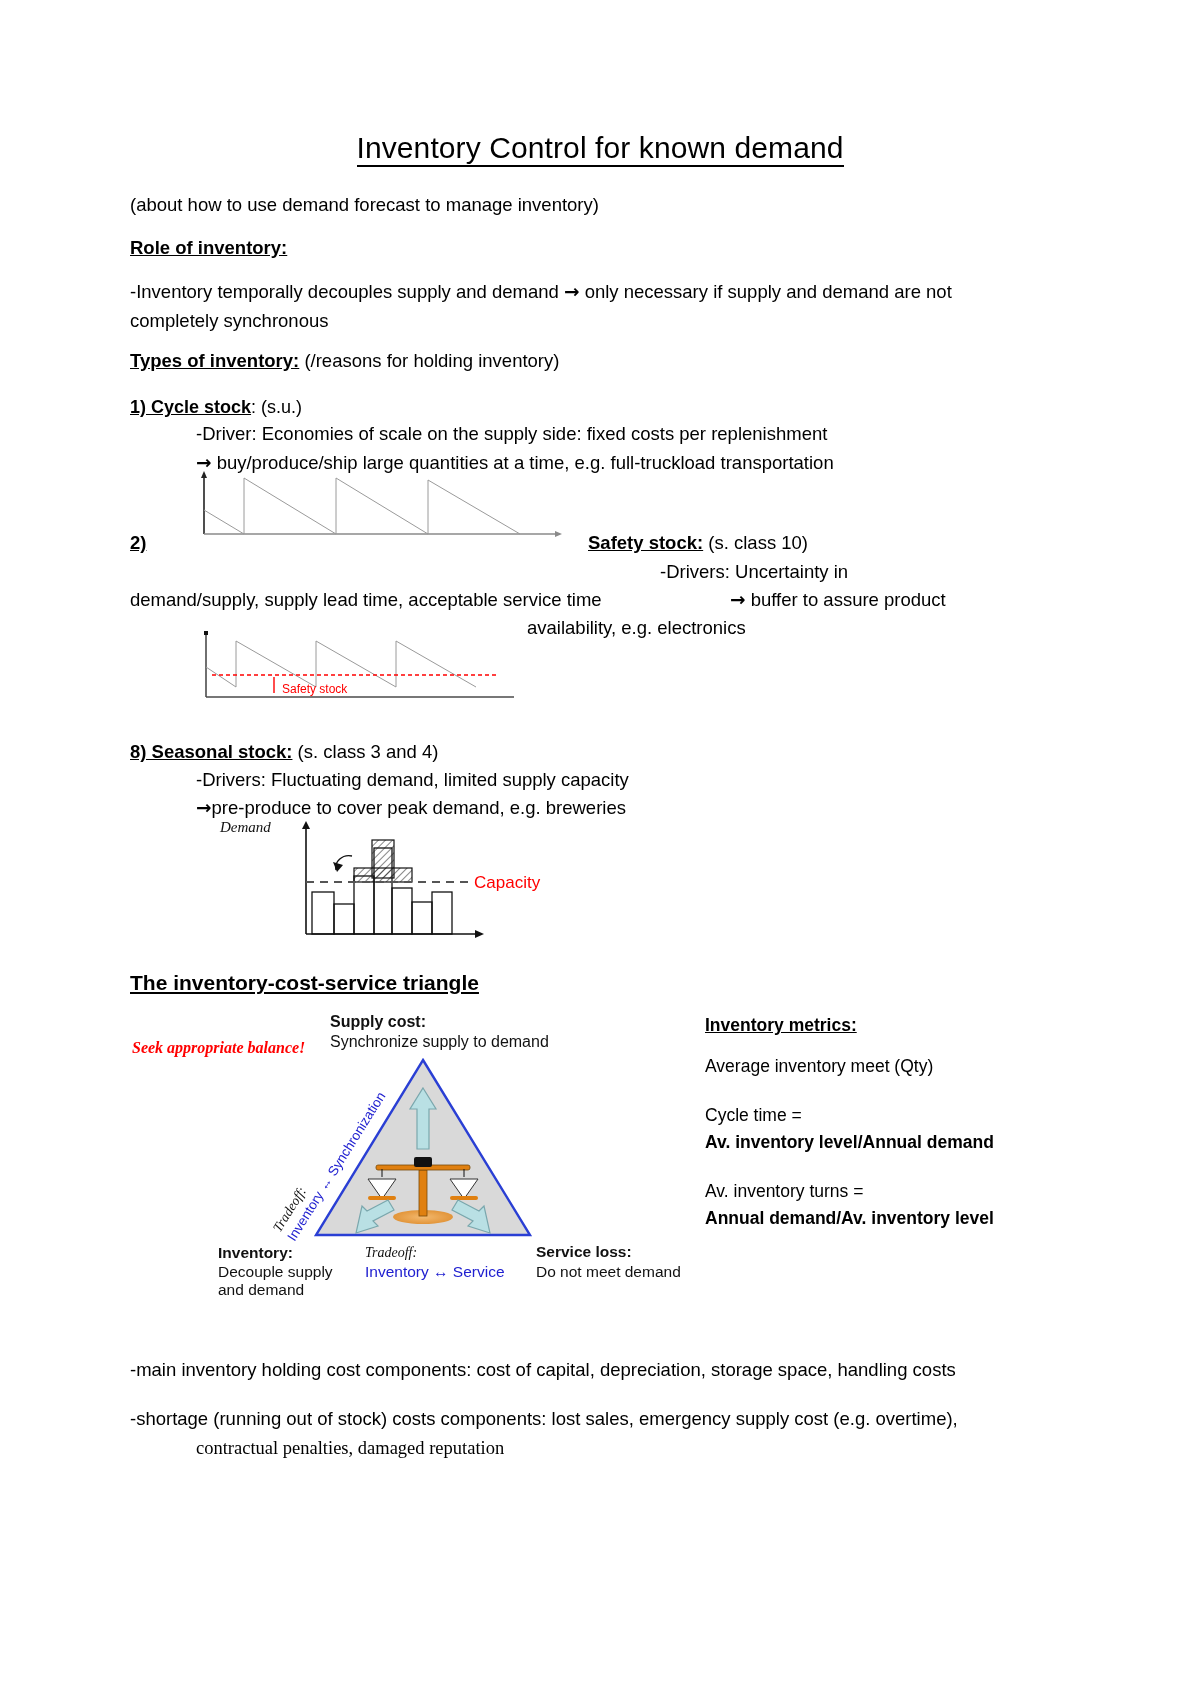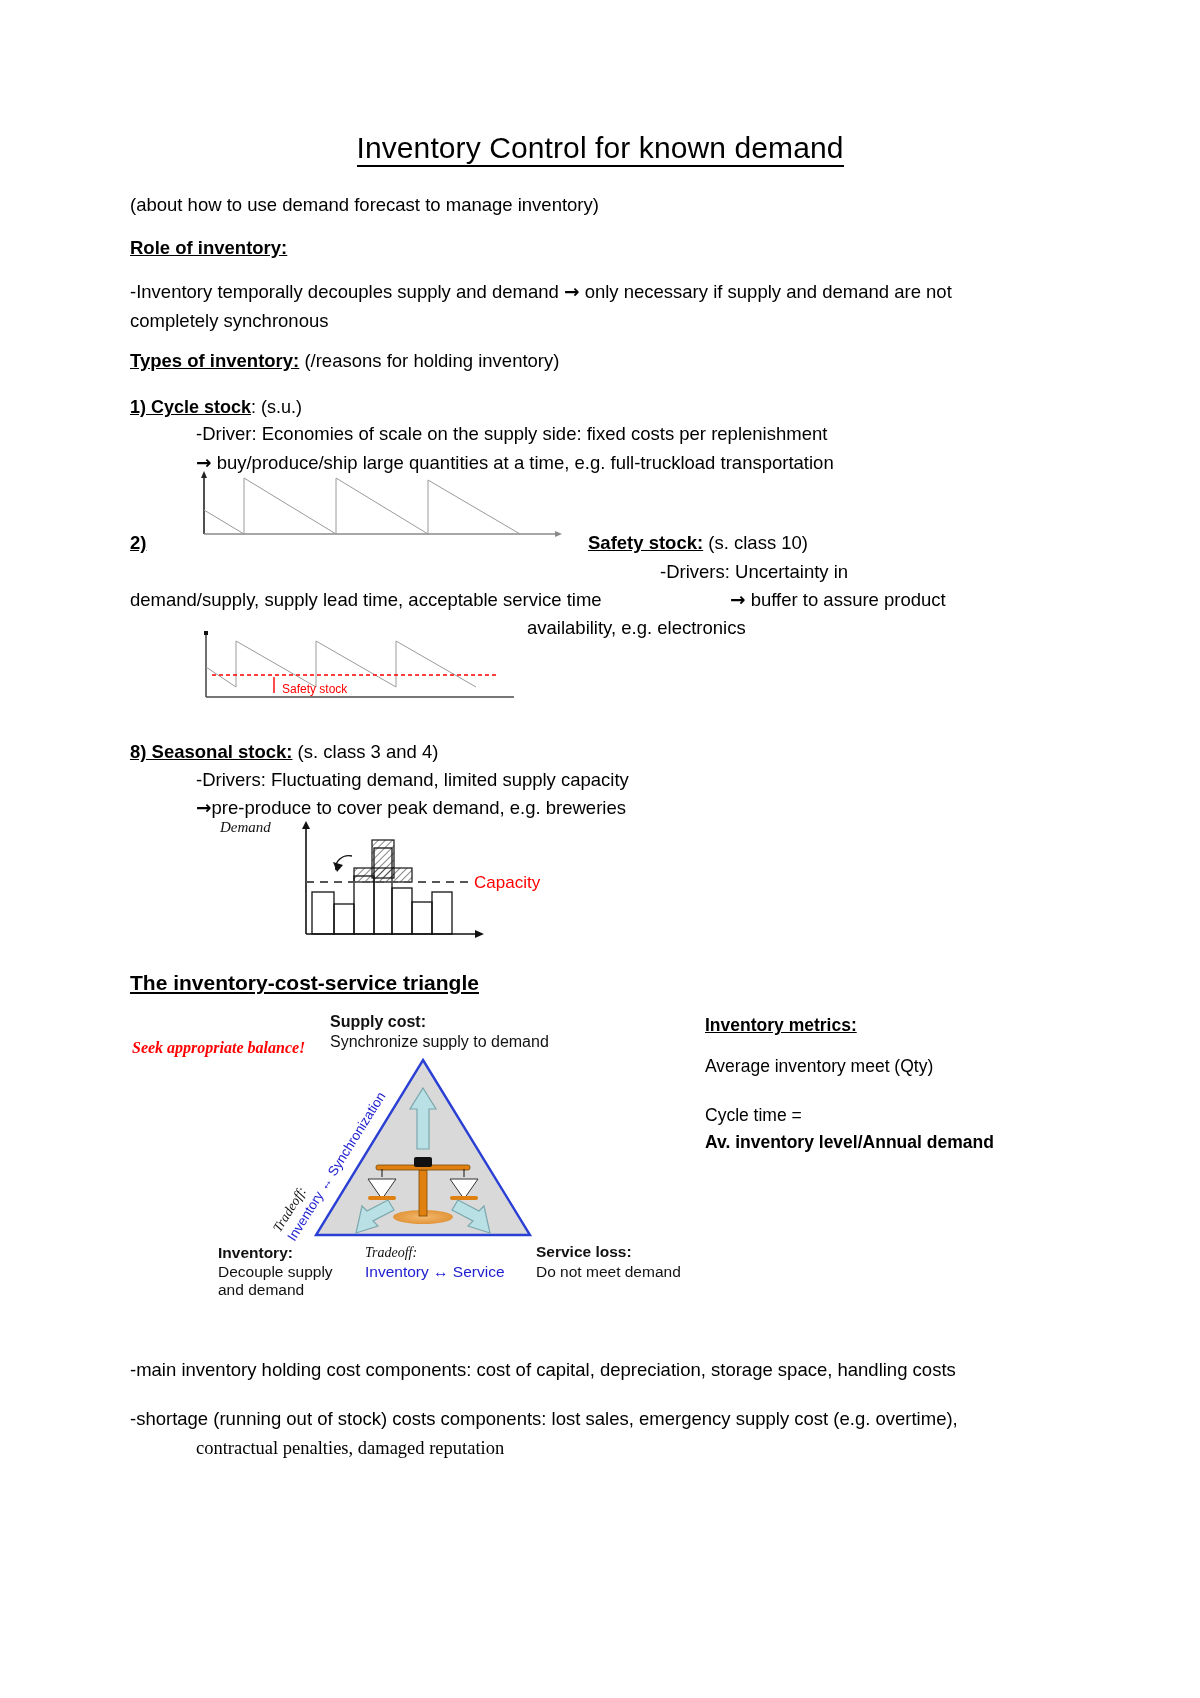--- a/index.html
+++ b/index.html
@@ -240,19 +240,23 @@
 
   <div class="metrics">
     <div class="blk" style="margin-bottom:14px;">
       <span class="h-underline">Inventory metrics:</span>
     </div>
     <div class="blk">Average inventory meet (Qty)</div>
     <div class="blk">
       <div>Cycle time =</div>
       <div class="bold">Av. inventory level/Annual demand</div>
     </div>
+    <div class="blk">
+      <div>Av. inventory turns =</div>
+      <div class="bold">Annual demand/Av. inventory level</div>
+    </div>
   </div>
 
   <div class="footer" style="left:130px; top:1355px; width:950px;">-main inventory holding cost components: cost of capital, depreciation, storage space, handling costs</div>
   <div class="footer" style="left:130px; top:1404px; width:950px;">-shortage (running out of stock) costs components: lost sales, emergency supply cost (e.g. overtime),</div>
   <div class="footer" style="left:196px; top:1433px; width:950px;font-family:Liberation Serif, serif;">contractual penalties, damaged reputation</div>
 
 </div>
 
 </body></html>

